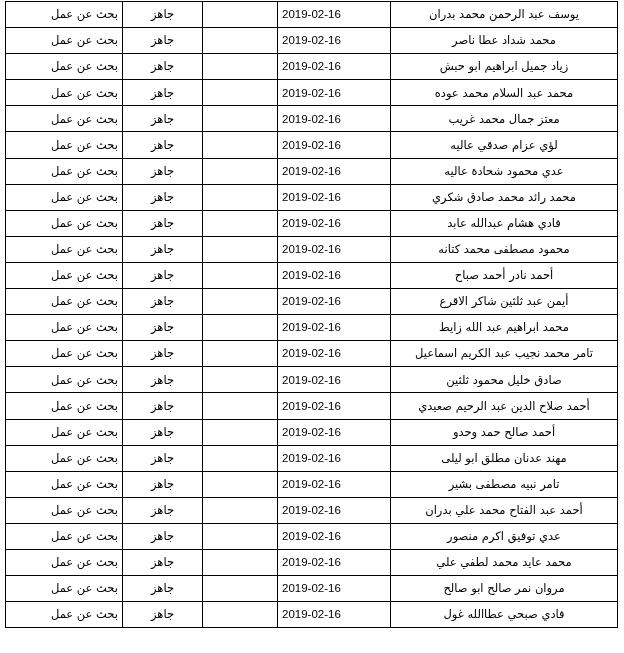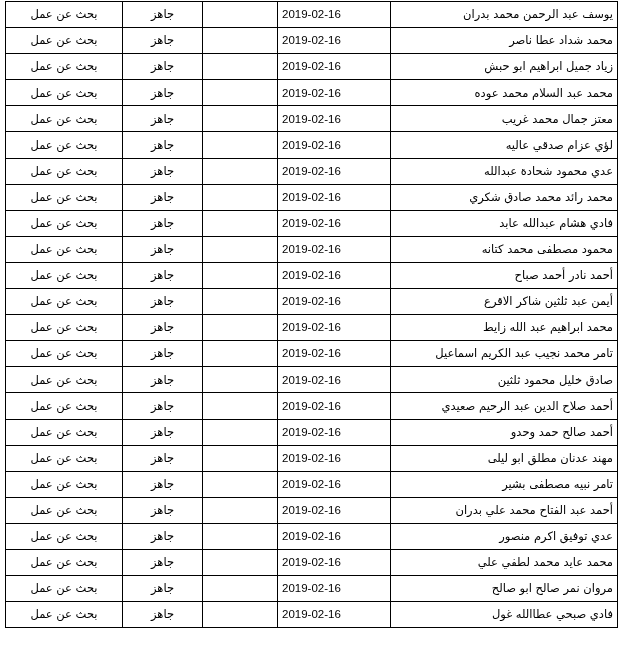--- a/index.html
+++ b/index.html
@@ -31,37 +31,36 @@
     border: 1px solid #000000;
     height: 25.1px;
     padding: 0 4px;
     font-size: 11.5px;
     line-height: 1.1;
     vertical-align: middle;
     white-space: nowrap;
     overflow: hidden;
   }
   td.col-name {
-    text-align: right;
+    text-align: center;
     font-size: 12px;
   }
   td.col-date {
     direction: ltr;
     font-size: 12px;
     font-family: "Liberation Sans", sans-serif;
   }
   td.col-blank {
     text-align: center;
   }
   td.col-status {
     text-align: center;
     font-size: 12px;
   }
   td.col-note {
-    text-align: center;
     font-size: 12px;
   }
 </style>
 </head>
 <body>
 
 <div class="sheet">
   <table class="data-table">
     <colgroup>
       <col style="width:227px">
@@ -107,21 +106,21 @@
           <td class="col-note">بحث عن عمل</td>
         </tr>
         <tr>
           <td class="col-name">لؤي عزام صدقي عاليه</td>
           <td class="col-date">2019-02-16</td>
           <td class="col-blank"></td>
           <td class="col-status">جاهز</td>
           <td class="col-note">بحث عن عمل</td>
         </tr>
         <tr>
-          <td class="col-name">عدي محمود شحادة عبدالله</td>
+          <td class="col-name">عدي محمود شحادة عاليه</td>
           <td class="col-date">2019-02-16</td>
           <td class="col-blank"></td>
           <td class="col-status">جاهز</td>
           <td class="col-note">بحث عن عمل</td>
         </tr>
         <tr>
           <td class="col-name">محمد رائد محمد صادق شكري</td>
           <td class="col-date">2019-02-16</td>
           <td class="col-blank"></td>
           <td class="col-status">جاهز</td>

